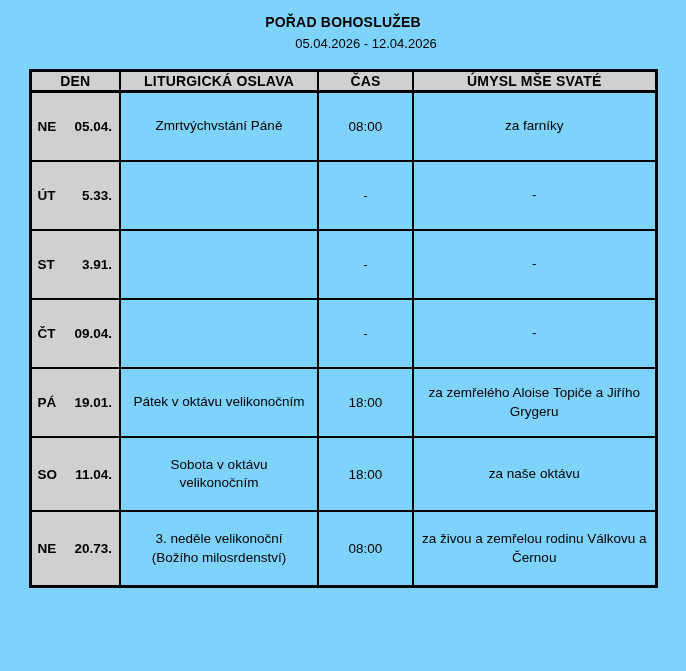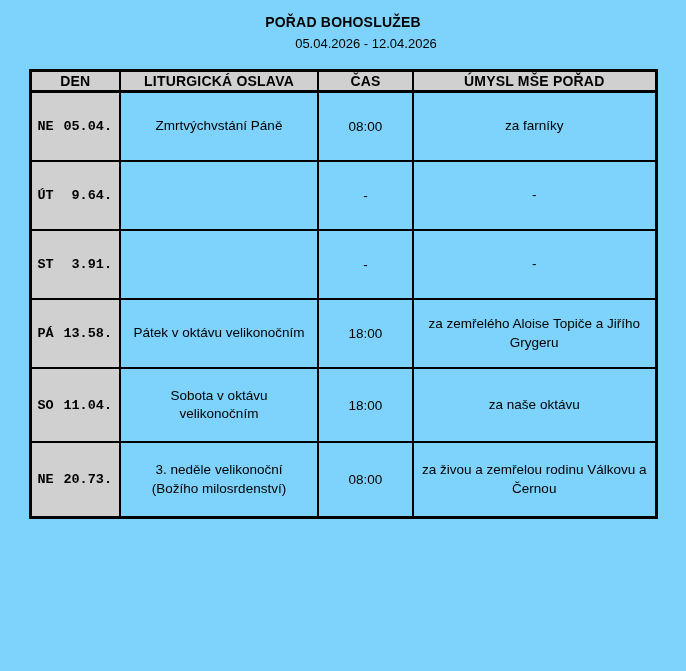--- a/index.html
+++ b/index.html
@@ -63,21 +63,20 @@
     background: #d0d0d0;
     font-weight: bold;
     padding: 0;
   }
   .day-inner {
     display: flex;
     justify-content: space-between;
     align-items: center;
     padding: 0 4px 0 3px;
     white-space: nowrap;
-    font-family: Liberation Mono, monospace;
   }
   .celeb-inner {
     max-width: 176px;
     margin: 16px auto;
     line-height: 1.35;
   }
   .intent-inner {
     max-width: 236px;
     margin: 0 auto;
     line-height: 1.35;
@@ -98,21 +97,21 @@
       <col style="width:90px">
       <col style="width:198px">
       <col style="width:95px">
       <col style="width:243px">
     </colgroup>
     <thead>
       <tr>
         <th>DEN</th>
         <th>LITURGICKÁ OSLAVA</th>
         <th>ČAS</th>
-        <th>ÚMYSL MŠE POŘAD</th>
+        <th>ÚMYSL MŠE SVATÉ</th>
       </tr>
     </thead>
     <tbody>
 
       <tr>
         <td class="day-cell">
           <div class="day-inner">
             <span>NE</span>
             <span>05.04.</span>
           </div>
@@ -124,21 +123,21 @@
         <td>
             <div class="intent-inner">za farníky</div>
           </td>
       </tr>
 
 
       <tr>
         <td class="day-cell">
           <div class="day-inner">
             <span>ÚT</span>
-            <span>9.64.</span>
+            <span>5.33.</span>
           </div>
         </td>
         <td>
             <div class="celeb-inner"></div>
           </td>
         <td>-</td>
         <td>
             <div class="intent-inner">-</div>
           </td>
       </tr>
@@ -152,26 +151,41 @@
         </td>
         <td>
             <div class="celeb-inner"></div>
           </td>
         <td>-</td>
         <td>
             <div class="intent-inner">-</div>
           </td>
       </tr>
 
+      <tr>
+        <td class="day-cell">
+          <div class="day-inner">
+            <span>ČT</span>
+            <span>09.04.</span>
+          </div>
+        </td>
+        <td>
+            <div class="celeb-inner"></div>
+          </td>
+        <td>-</td>
+        <td>
+            <div class="intent-inner">-</div>
+          </td>
+      </tr>
 
       <tr>
         <td class="day-cell">
           <div class="day-inner">
             <span>PÁ</span>
-            <span>13.58.</span>
+            <span>19.01.</span>
           </div>
         </td>
         <td>
             <div class="celeb-inner">Pátek v oktávu velikonočním</div>
           </td>
         <td>18:00</td>
         <td>
             <div class="intent-inner">za zemřelého Aloise Topiče a Jiřího Grygeru</div>
           </td>
       </tr>

